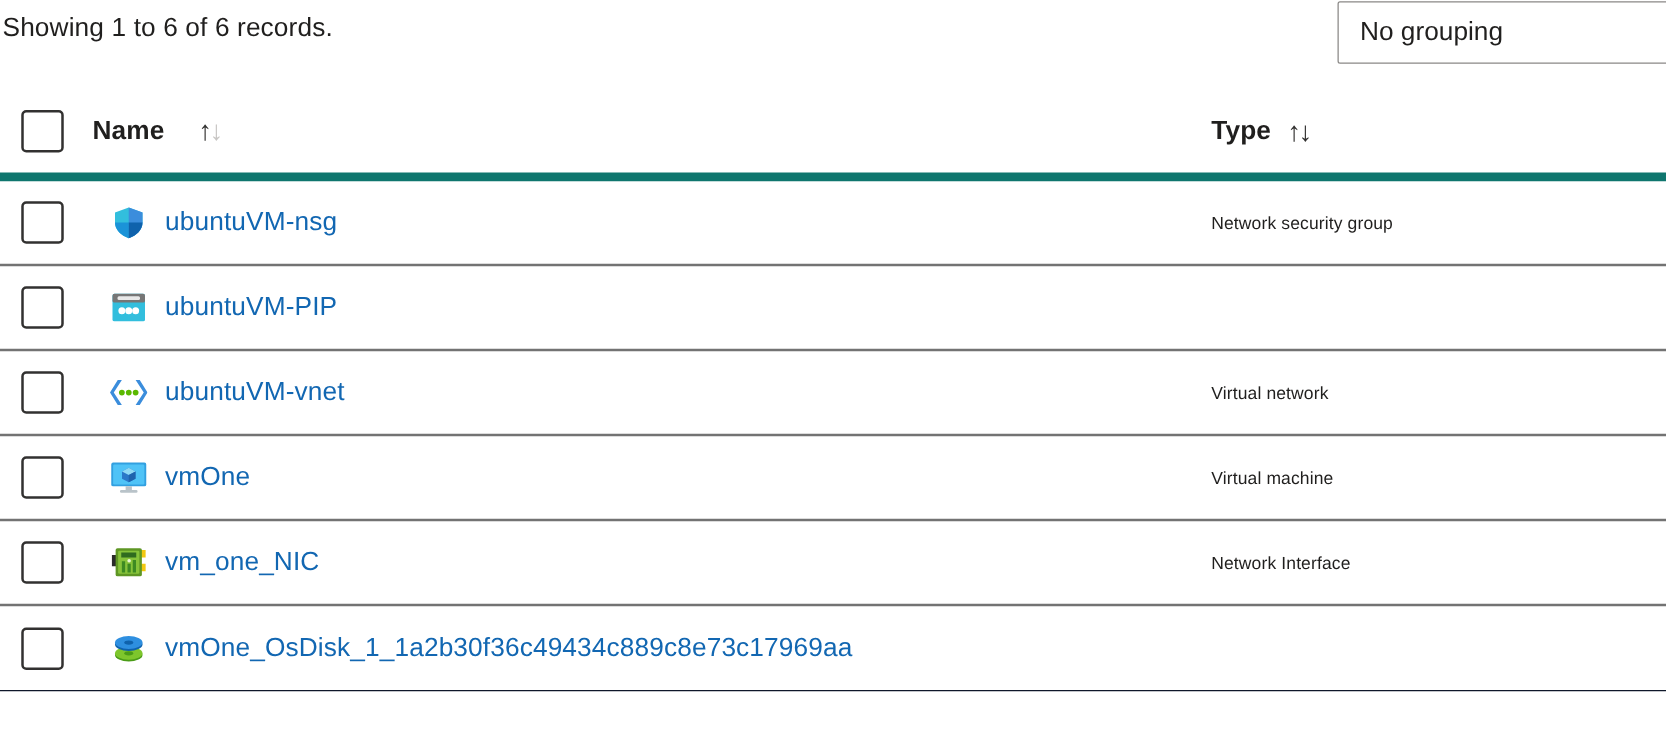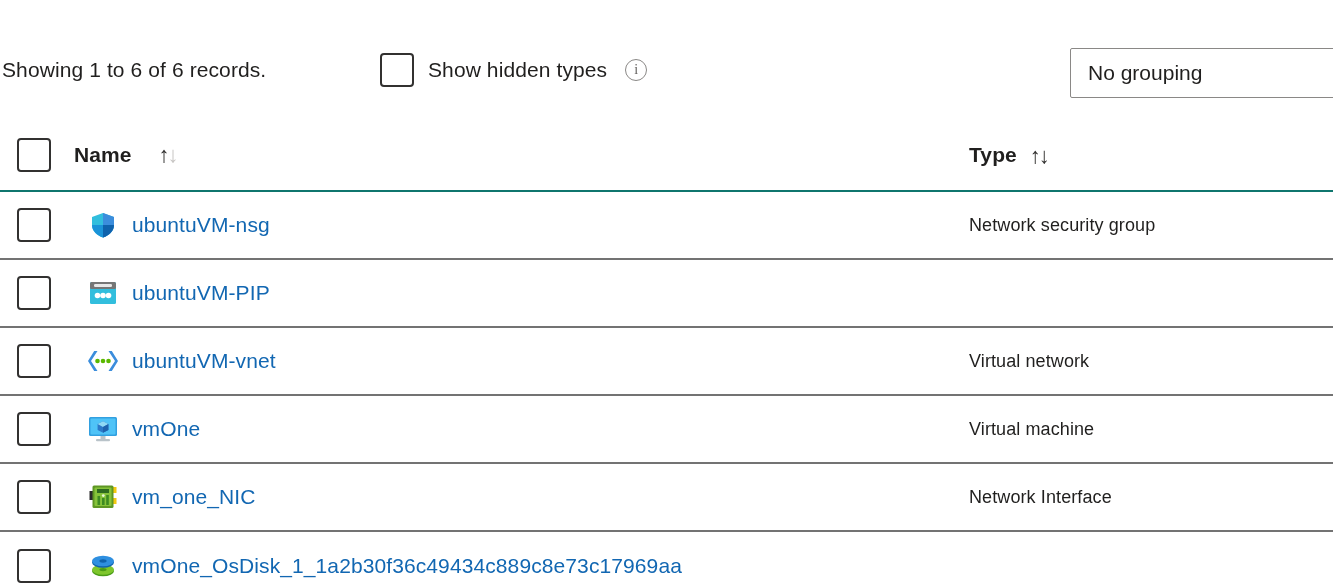--- a/index.html
+++ b/index.html
@@ -5,21 +5,21 @@
   * { box-sizing: border-box; }
   html, body {
     margin: 0; padding: 0;
     width: 1333px; height: 583px;
     background: #ffffff;
     font-family: "Liberation Sans", sans-serif;
     color: #1b1a19;
     overflow: hidden;
   }
 
-  .page { position: relative; width: 1333px; height: 422px; background:#fff;margin-top:47px; }
+  .page { position: relative; width: 1333px; height: 422px; background:#fff; }
 
   
   .toolbar {
     position: absolute;
     left: 0; top: 0;
     width: 1333px; height: 52px;
   }
   .records-label {
     position: absolute;
     left: 2px; top: 11px;
@@ -87,21 +87,21 @@
   .row {
     position: relative;
     display: flex;
     align-items: center;
     height: 68px;
     width: 1333px;
     border-bottom: 2px solid #737373;
   }
   .row.header {
     height: 73px;
-    border-bottom: 2px solid #0f766e;
+    border-bottom: 7px solid #0f766e;
   }
   .row.last { border-bottom: 1px solid #0f172a; }
 
   .c-check {
     width: 72px;
     flex: none;
     display: flex;
     align-items: center;
     padding-left: 17px;
   }
@@ -138,21 +138,21 @@
   .sort-down.dim { color: #c8c6c4; }
 
   .cell-link {
     font-size: 21px;
     color: #1267b2;
     text-decoration: none;
     white-space: nowrap;
     letter-spacing: .1px;
   }
   .cell-type {
-    font-size: 18px;
+    font-size: 14px;
     color: #201f1e;
     white-space: nowrap;
     letter-spacing: .1px;
   }
 
   .icon-wrap {
     width: 30px; height: 30px;
     flex: none;
     display: flex; align-items: center; justify-content: center;
     margin-left: 14px;
@@ -160,25 +160,20 @@
   .icon-wrap svg { display: block; }
 </style>
 </head>
 <body>
 
 <div class="page">
 
   <div class="toolbar">
     <div class="records-label">Showing 1 to 6 of 6 records.</div>
 
-    <div class="hidden-types-group">
-      <div class="cb"></div>
-      <div class="hidden-types-label">Show hidden types</div>
-      <div class="info-icon">i</div>
-    </div>
 
     <div class="grouping-select">
       <span>No grouping</span>
     </div>
   </div>
 
   <div class="grid">
 
     <div class="row header">
       <div class="c-check">

